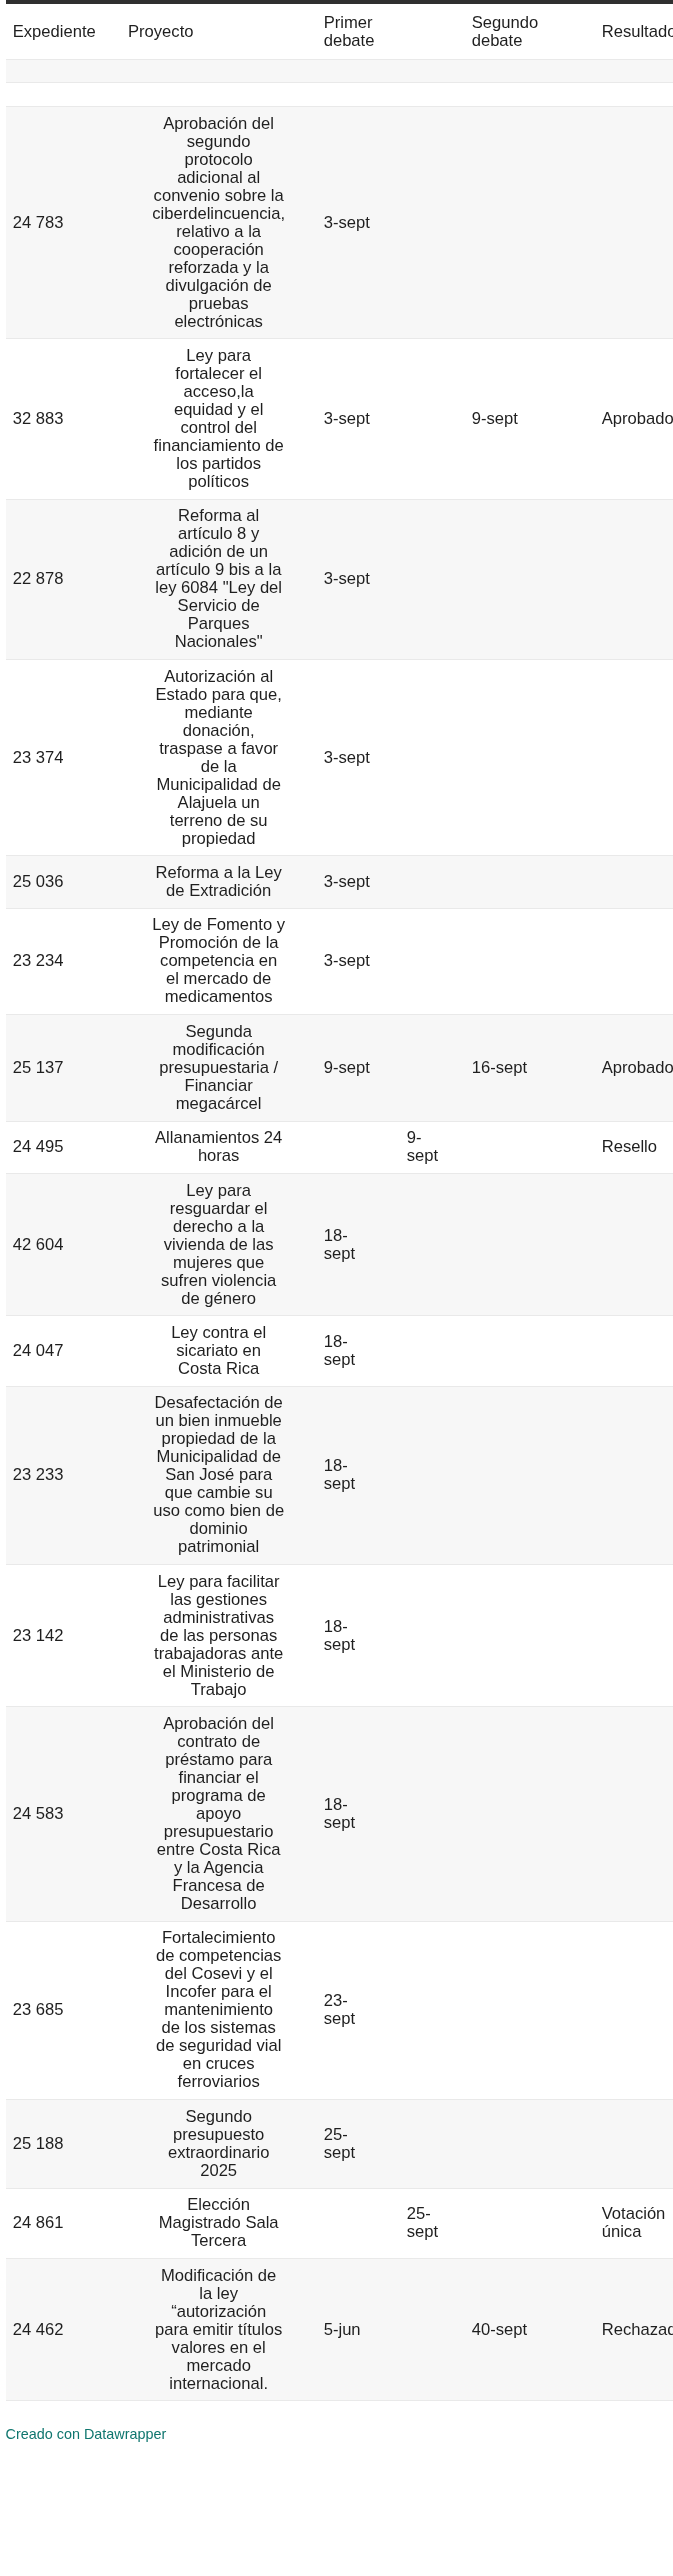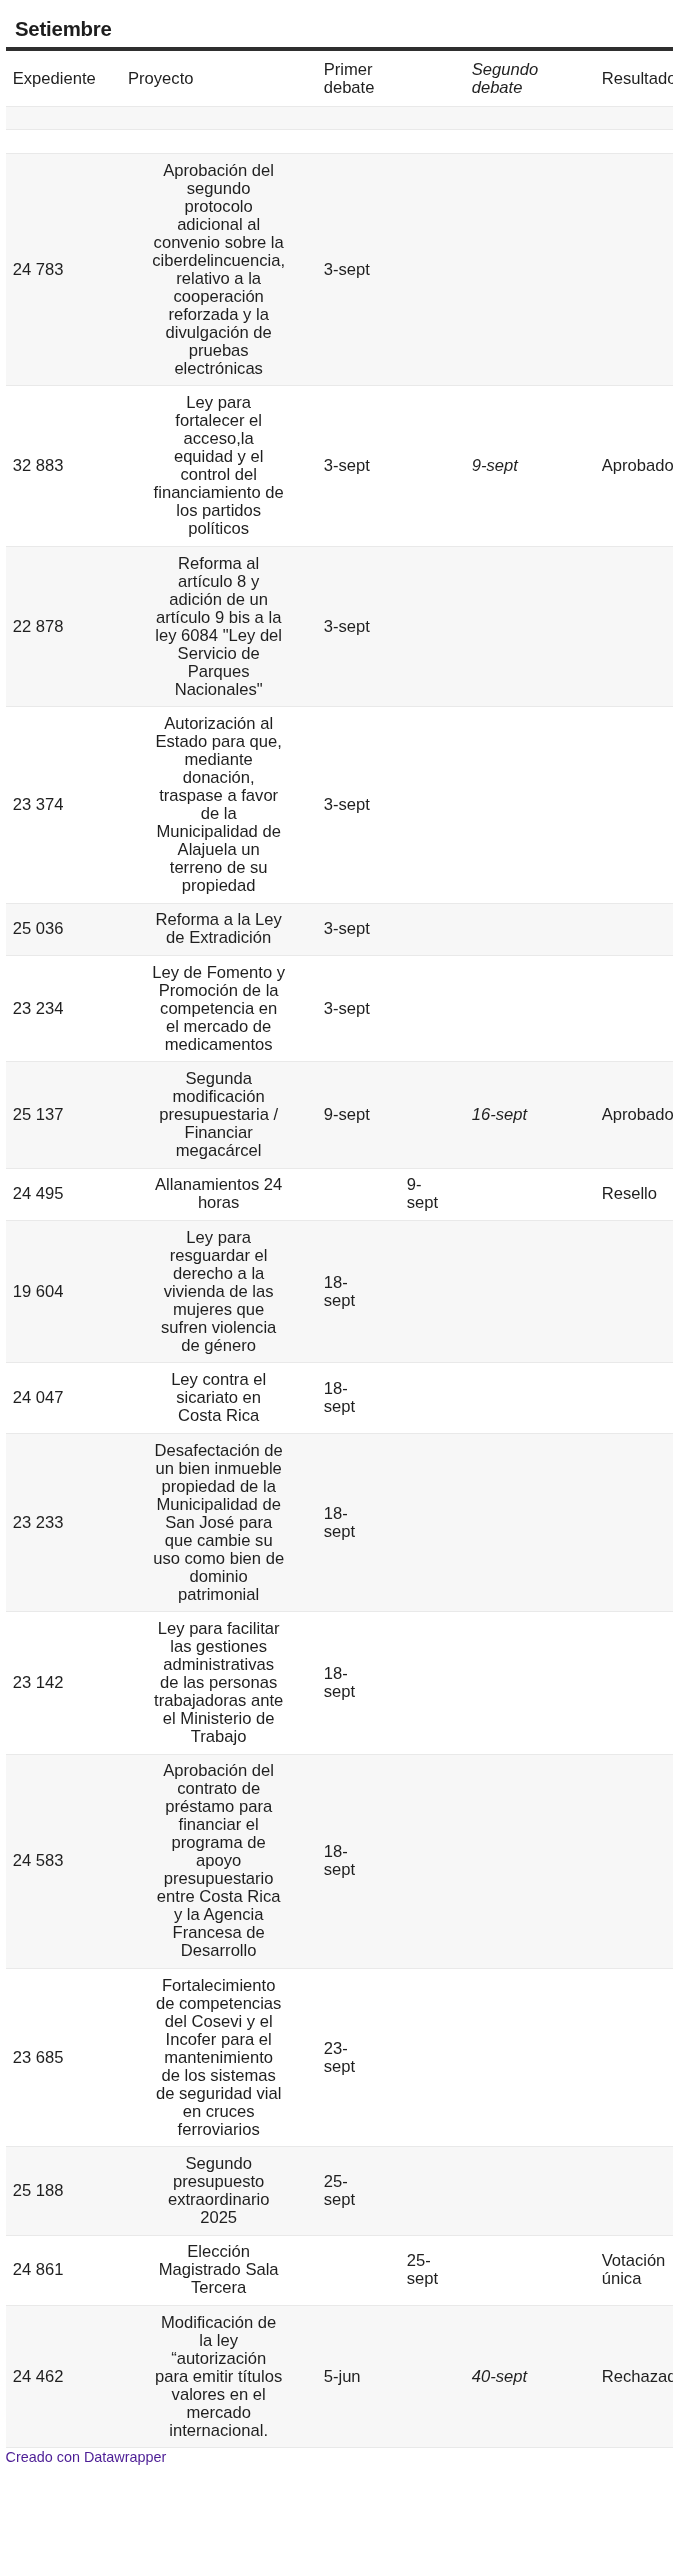--- a/index.html
+++ b/index.html
@@ -56,37 +56,36 @@
   td {
     vertical-align: middle;
     padding: 7.7px 7.2px;
   }
   
   th:nth-child(1), td:nth-child(1) { padding-right: 13.3px; }
   th:nth-child(2), td:nth-child(2) { padding-left: 21.5px; margin-top: 28px; }
   td:nth-child(2) { white-space: pre-line; text-align: center; }
   th:nth-child(3), td:nth-child(3) { padding-right: 26.5px; margin-top: 24px; }
   th:nth-child(4), td:nth-child(4) { padding-right: 19px; }
-  th:nth-child(5), td:nth-child(5) { padding-right: 22px; font-style: italic; }
+  th:nth-child(5), td:nth-child(5) { padding-right: 22px; }
   tr.empty td { padding: 0; height: 22.6px; }
   .credit {
     display: inline-block;
-    margin-top: 1px;
+    margin-top: 25px;
     font-size: 14.4px;
     line-height: 16.6px;
-    color: #4c1d95;
+    color: #0f766e;
     text-decoration: none;
   }
 </style>
 </head>
 <body>
 
 <div class="container">
 
-  <h1 class="title">Setiembre</h1>
 
   <div class="top-rule"></div>
 
   <table class="dw-table">
     <colgroup>
       <col style="width:101px">
       <col style="width:210px">
       <col style="width:83px">
       <col style="width:65px">
       <col style="width:130px">
@@ -221,21 +220,21 @@
         <tr>
           <td>24 495</td>
           <td>Allanamientos 24
 horas</td>
           <td></td>
           <td>9-sept</td>
           <td></td>
           <td>Resello</td>
         </tr>
         <tr>
-          <td>19 604</td>
+          <td>42 604</td>
           <td>Ley para
 resguardar el
 derecho a la
 vivienda de las
 mujeres que
 sufren violencia
 de género</td>
           <td>18-sept</td>
           <td></td>
           <td></td>

